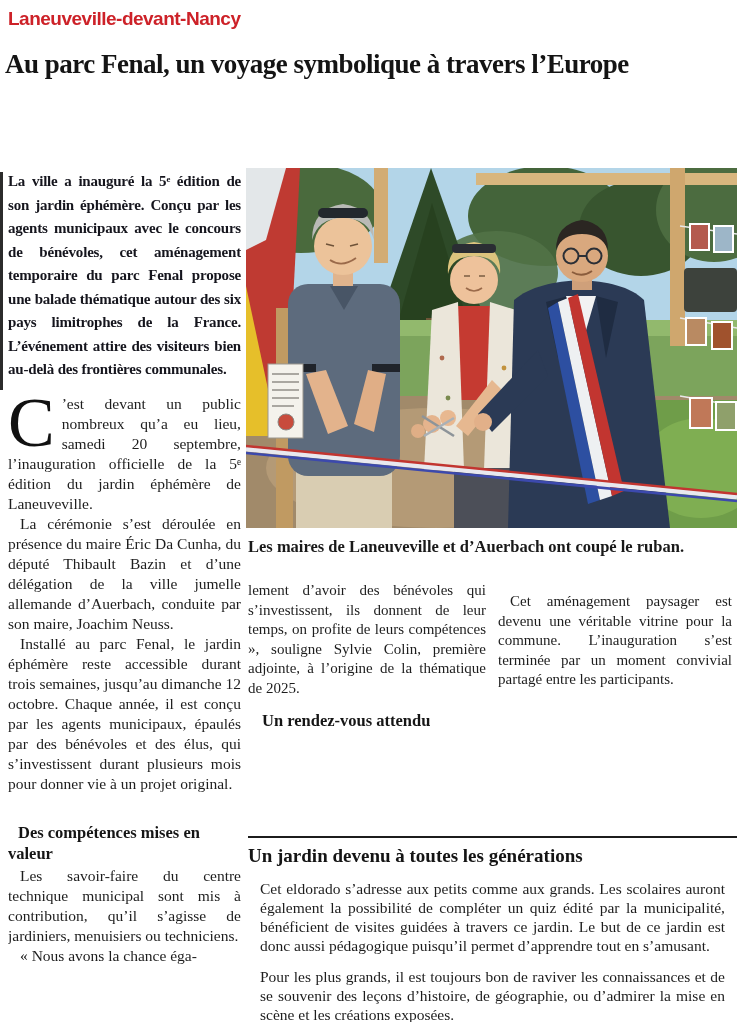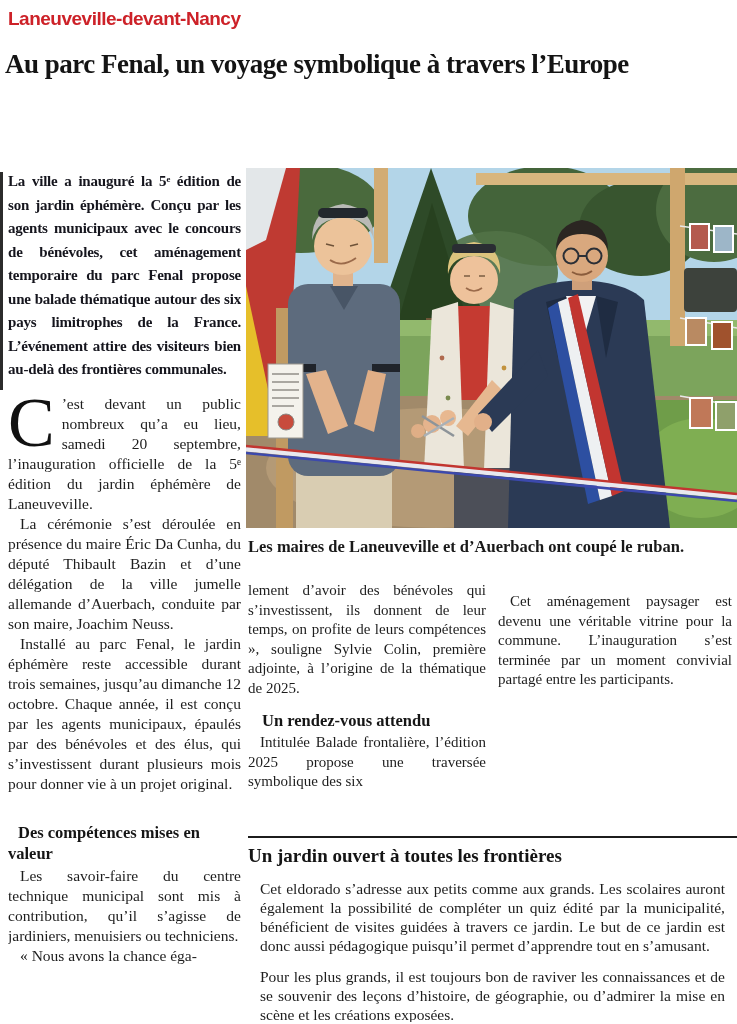--- a/index.html
+++ b/index.html
@@ -209,26 +209,25 @@
     </g>
     <circle cx="40" cy="254" r="8" fill="#c84b3c" stroke="#8a8782" stroke-width="1"></circle>
   </svg>
 </div>
 
 <div class="caption">Les maires de Laneuveville et d’Auerbach ont coupé le ruban.</div>
 
 <div class="col-mid">
   <p class="body-p">lement d’avoir des bénévoles qui s’investissent, ils donnent de leur temps, on profite de leurs compétences », souligne Sylvie Colin, première adjointe, à l’origine de la thématique de 2025.</p>
   <h3 class="sub-heading">Un rendez-vous attendu</h3>
-  <p class="body-p indent">Intitulée Balade frontalière, l’édition 2025 propose une traversée symbolique des six</p>
 </div>
 
 <div class="col-right">
   <p class="body-p indent">Cet aménagement paysager est devenu une véritable vitrine pour la commune. L’inauguration s’est terminée par un moment convivial partagé entre les participants.</p>
 </div>
 
 <div class="divider"></div>
 
 <div class="bottom-section">
-  <h2 class="bottom-heading">Un jardin ouvert à toutes les frontières</h2>
+  <h2 class="bottom-heading">Un jardin devenu à toutes les générations</h2>
   <p class="body-p">Cet eldorado s’adresse aux petits comme aux grands. Les scolaires auront également la possibilité de compléter un quiz édité par la municipalité, bénéficient de visites guidées à travers ce jardin. Le but de ce jardin est donc aussi pédagogique puisqu’il permet d’apprendre tout en s’amusant.</p>
   <p class="body-p">Pour les plus grands, il est toujours bon de raviver les connaissances et de se souvenir des leçons d’histoire, de géographie, ou d’admirer la mise en scène et les créations exposées.</p>
 </div>
 
 </body></html>

